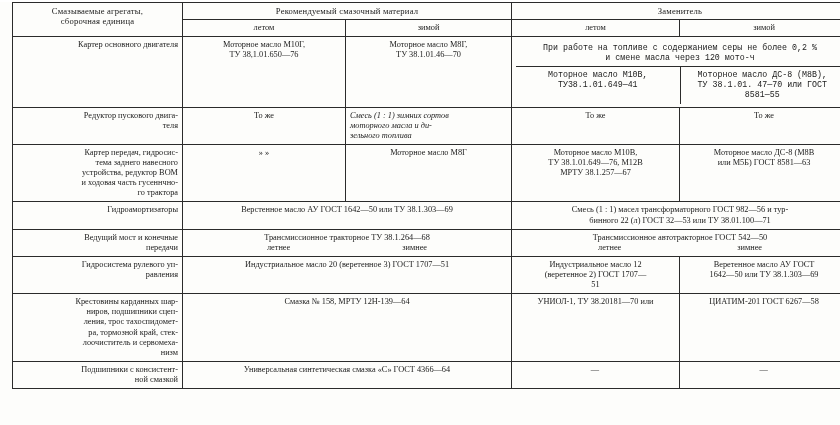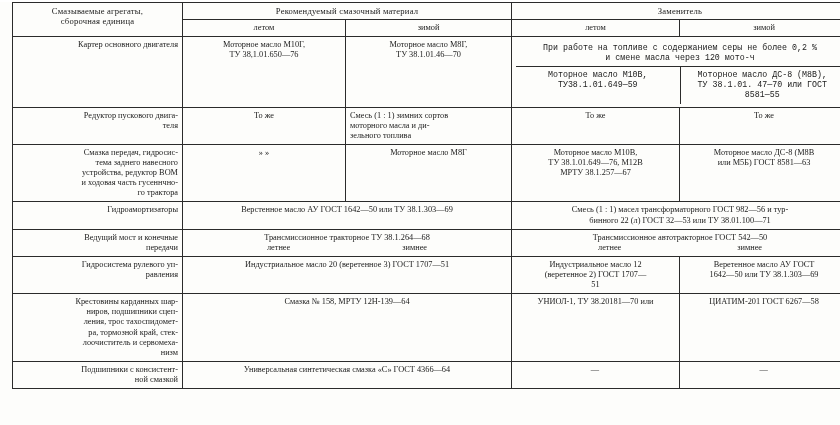--- a/index.html
+++ b/index.html
@@ -55,21 +55,21 @@
   td.c1 {
     width: 170px;
     text-align: right;
     padding-left: 6px;
   }
   .ctr { text-align: center; }
   .dash { text-align: center; letter-spacing: 1px; }
   .inner {
     display: block;
   }
-  .leftpad { padding-left: 6px; }
+  .leftpad { padding-left: 6px; font-style: italic; }
   .tightline { line-height: 1.22; }
   .splitcell { padding: 0; font-family: Liberation Mono, monospace; }
   .splitcell > .half {
     display: block;
     padding: 3px 4px;
   }
   .splitcell > .half + .half {
     border-top: 1px solid #2b2b2b;
   }
   .subgrid {
@@ -125,21 +125,21 @@
         </td>
         <td class="splitcell" colspan="2">
           <span class="half ctr tightline">
             <span class="inner">При работе на топливе с содержанием серы не более 0,2 %</span>
             <span class="inner">и смене масла через 120 мото-ч</span>
           </span>
           <span class="half" style="padding:0">
             <span class="subgrid" style="display:flex">
               <div class="ctr tightline">
                 <span class="inner">Моторное       масло       М10В,</span>
-                <span class="inner">ТУ38.1.01.649—59</span>
+                <span class="inner">ТУ38.1.01.649—41</span>
               </div>
               <div class="ctr tightline">
                 <span class="inner">Моторное масло ДС-8 (М8В),</span>
                 <span class="inner">ТУ 38.1.01. 47—70 или ГОСТ</span>
                 <span class="inner">8581—55</span>
               </div>
             </span>
           </span>
         </td>
       </tr>
@@ -154,21 +154,21 @@
           <span class="inner">Смесь (1 : 1) зимних сортов</span>
           <span class="inner">моторного масла  и  ди-</span>
           <span class="inner">зельного топлива</span>
         </td>
         <td class="ctr">То же</td>
         <td class="ctr">То же</td>
       </tr>
 
       <tr>
         <td class="c1 tightline">
-          <span class="inner">Смазка передач, гидросис-</span>
+          <span class="inner">Картер передач, гидросис-</span>
           <span class="inner">тема     заднего     навесного</span>
           <span class="inner">устройства, редуктор ВОМ</span>
           <span class="inner">и ходовая часть гусеннчно-</span>
           <span class="inner">го трактора</span>
         </td>
         <td class="ctr">» »</td>
         <td class="ctr">Моторное масло М8Г</td>
         <td class="ctr tightline">
           <span class="inner">Моторное        масло        М10В,</span>
           <span class="inner">ТУ 38.1.01.649—76,        М12В</span>

